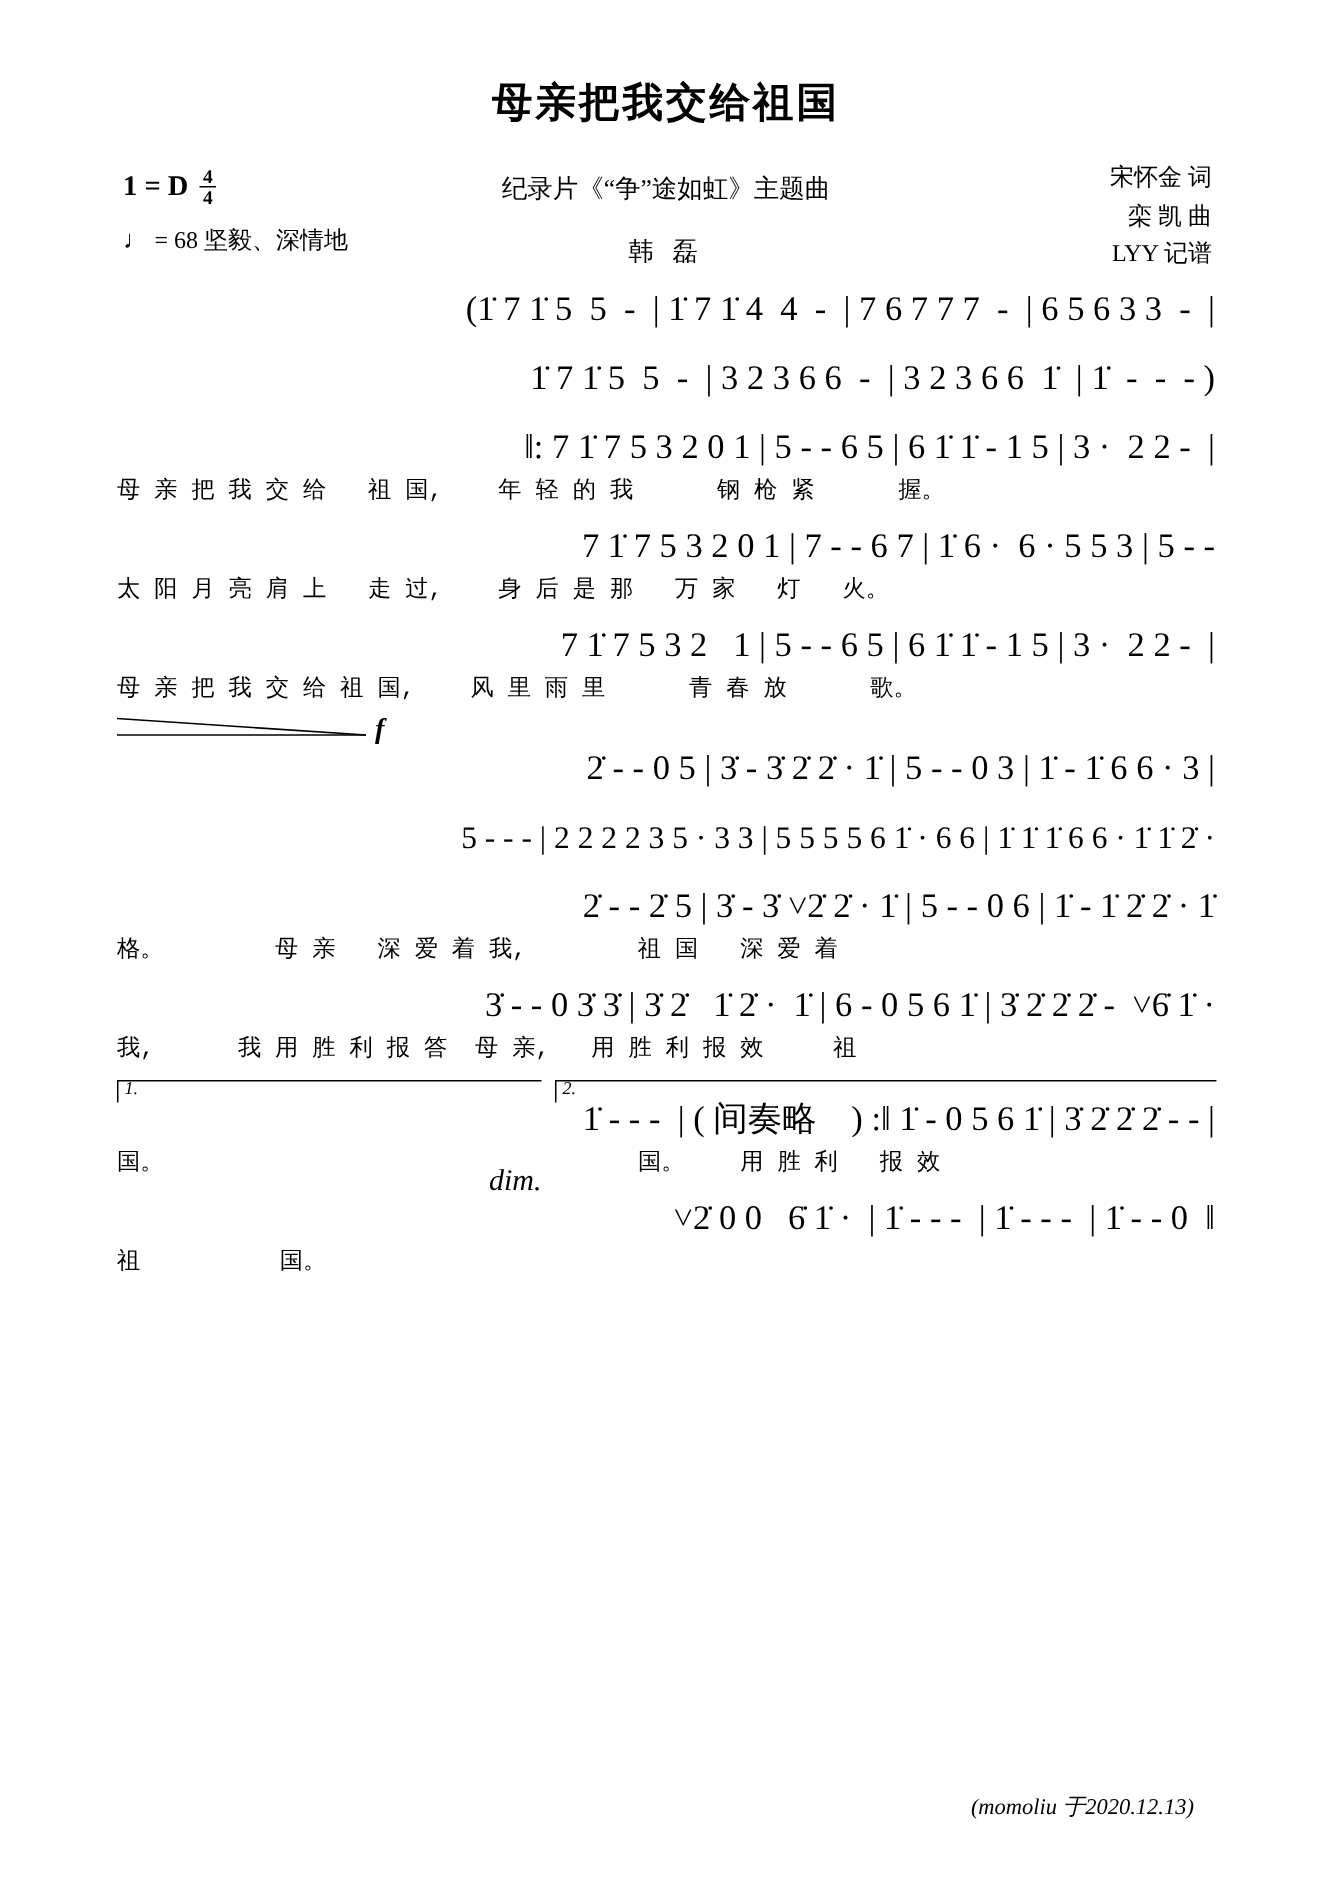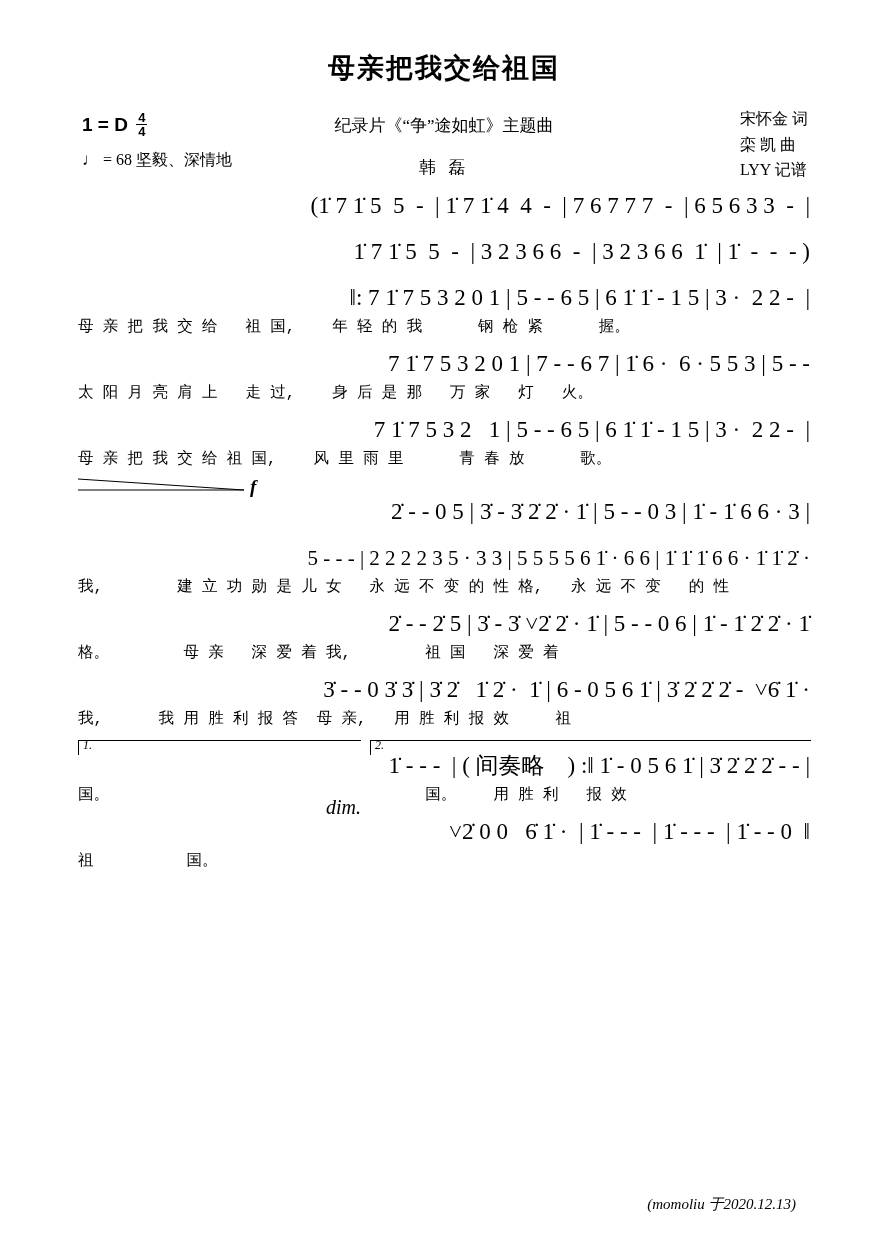--- a/index.html
+++ b/index.html
@@ -22,21 +22,21 @@
     margin-top:50px;
   }
   .hdr{
     position:relative;
     height:86px;
     margin-top:10px;
   }
   .key{
     position:absolute;left:82px;top:16px;
     font-size:19px;font-weight:bold;
-    font-family:Liberation Sans, sans-serif;
+    font-family:Liberation Serif, serif;
   }
   .frac{
     display:inline-block;
     vertical-align:middle;
     text-align:center;
     font-size:13px;
     line-height:1.0;
     position:relative;
     top:-1px;
     margin-left:3px;
@@ -57,21 +57,21 @@
   .singer{
     position:absolute;left:50%;transform:translateX(-50%);
     top:48px;
     font-size:17px;
     letter-spacing:4px;
     margin-top:12px;
   }
   .credits{
     position:absolute;right:80px;top:10px;
     font-size:16px;
-    text-align:left;
+    text-align:right;
     line-height:1.6;
     font-family:Liberation Serif, serif;
   }
 
   
   .music{
     position:relative;
     margin-top:4px;
     padding:0 78px;
   }
@@ -178,21 +178,20 @@
       <svg class="hairpin" viewBox="0 0 170 14">
         <line x1="0" y1="1" x2="166" y2="12" stroke="#000" stroke-width="1.1"></line>
         <line x1="0" y1="12" x2="166" y2="12" stroke="#000" stroke-width="1.1"></line>
       </svg>
       <span class="dyn" style="position:absolute;left:172px;top:-16px;">f</span>
       <div class="rawline">2̇ - - 0 5 | 3̇ - 3̇ 2̇ 2̇ · 1̇ | 5 - - 0 3 | 1̇ - 1̇ 6 6 · 3 |</div>
     </div>
 
     <div class="sysrow">
       <div class="rawline" style="font-size:21px;">5 - - - | 2 2 2 2 3 5 · 3 3 | 5 5 5 5 6 1̇ · 6 6 | 1̇ 1̇ 1̇ 6 6 · 1̇ 1̇ 2̇ ·</div>
-      <div class="rawlyr">我,        建 立 功 勋 是 儿 女   永 远 不 变 的 性 格,   永 远 不 变   的 性</div>
     </div>
 
     <div class="sysrow">
       <div class="rawline">2̇ - - 2̇ 5 | 3̇ - 3̇ ˅2̇ 2̇ · 1̇ | 5 - - 0 6 | 1̇ - 1̇ 2̇ 2̇ · 1̇</div>
       <div class="rawlyr">格。        母 亲   深 爱 着 我,        祖 国   深 爱 着</div>
     </div>
 
     <div class="sysrow">
       <div class="rawline">3̇ - - 0 3̇ 3̇ | 3̇ 2̇   1̇ 2̇ ·  1̇ | 6 - 0 5 6 1̇ | 3̇ 2̇ 2̇ 2̇ -  ˅6̇ 1̇ ·</div>
       <div class="rawlyr">我,      我 用 胜 利 报 答  母 亲,   用 胜 利 报 效     祖</div>

